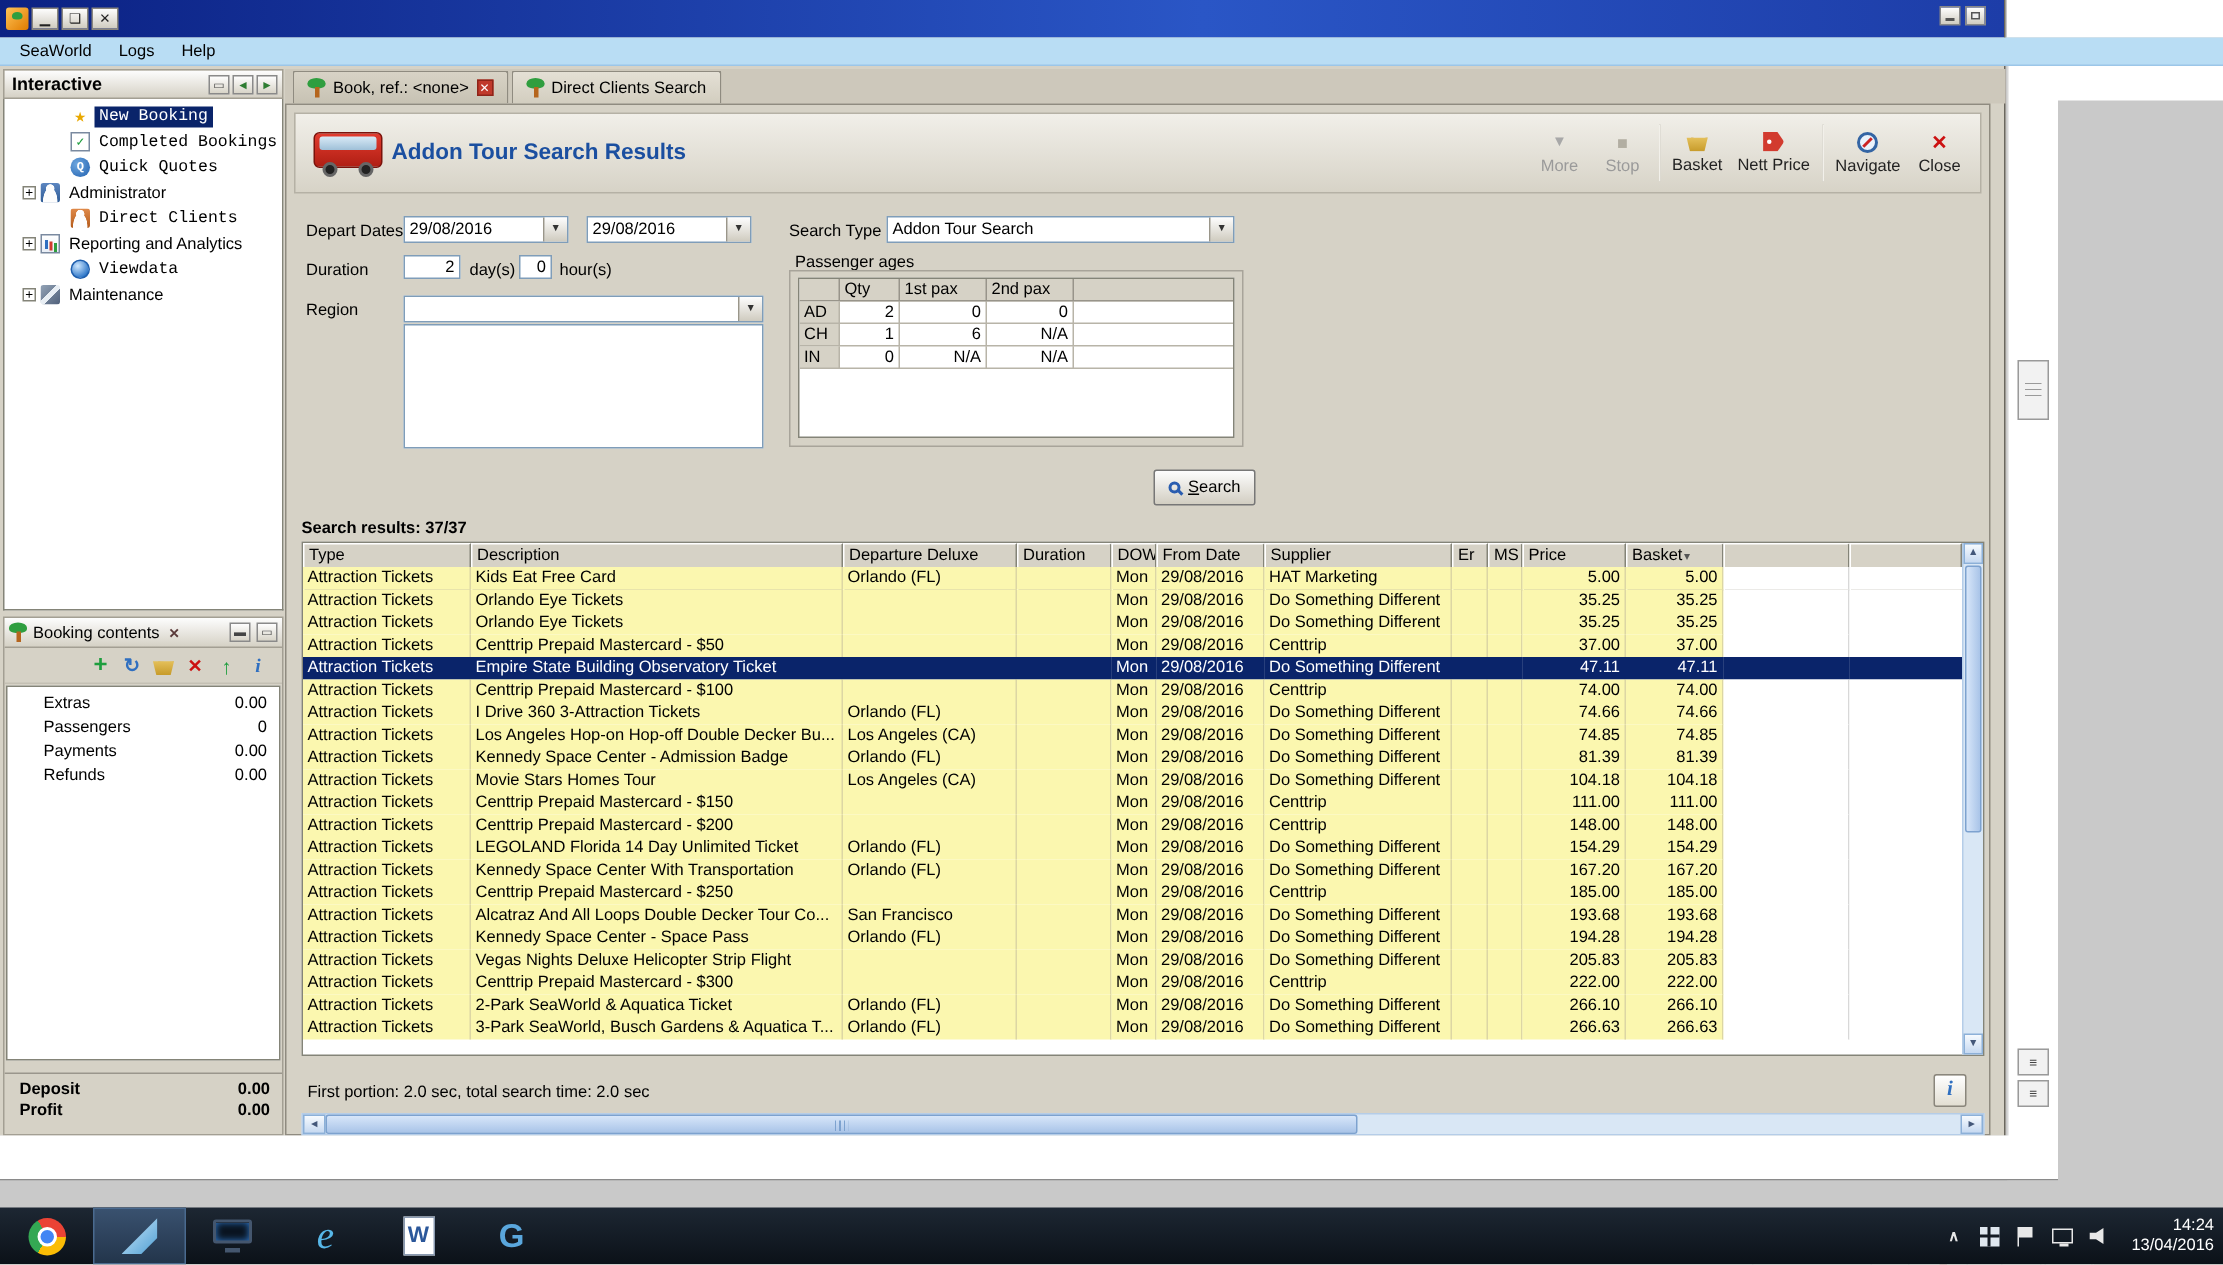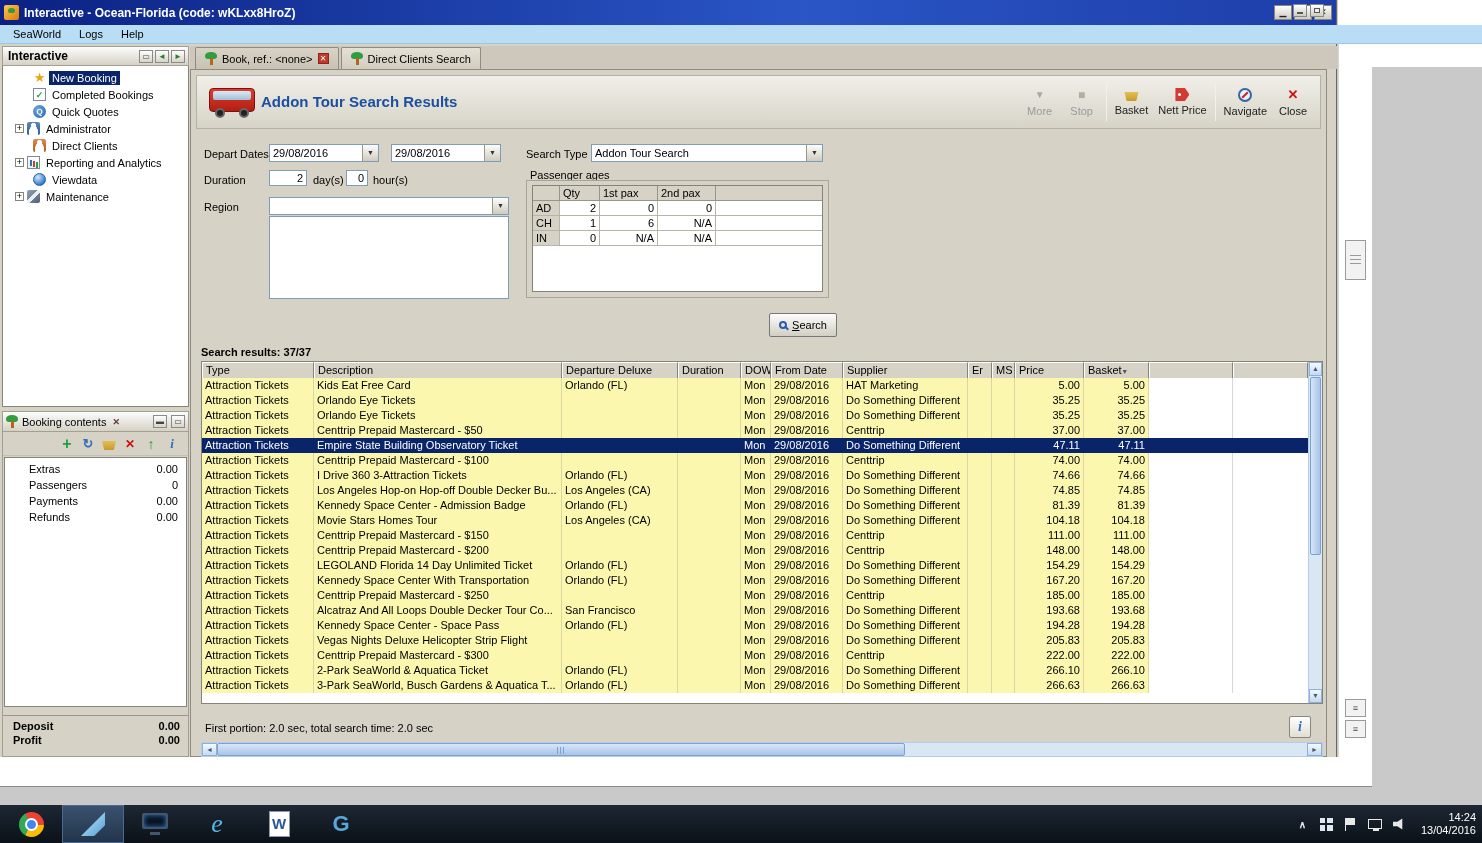--- a/index.html
+++ b/index.html
@@ -17,21 +17,21 @@
   .menu-item { padding:2px 9px; }
 
   
   .panel-interactive { position:absolute; left:2px; top:46px; width:187px; height:361px; }
   .panel-header { height:20px; background:linear-gradient(#fdfdfd,#d5d1c5); border:1px solid #a39f93; display:flex; align-items:center; padding:0 3px; gap:2px; }
   .panel-title { font-weight:bold; font-size:12px; flex:1; padding-left:2px; white-space:nowrap; }
   .ph-btn { width:14px; height:13px; border:1px solid #8a8a8a; background:linear-gradient(#fefefe,#d8d4c8); font-size:8px; line-height:11px; text-align:center; color:#444; flex:none; }
   .ph-btn.green { color:#2e7d32; }
   .tree { background:#fff; border:1px solid #848478; border-top:none; height:341px; padding-top:3px; overflow:hidden; }
   .tree-item { height:17px; display:flex; align-items:center; gap:3px; padding-left:12px; white-space:nowrap; }
-  .tree-item.no-exp { padding-left:30px; }
+  .tree-item.no-exp { padding-left:44px;font-family:Liberation Mono, monospace; }
   .expander { width:9px; height:9px; border:1px solid #848478; background:#fff; font-size:9px; line-height:7px; text-align:center; flex:none; }
   .ticon { width:13px; height:13px; flex:none; position:relative; display:flex; align-items:center; justify-content:center; }
   .tree-label { padding:1px 3px; }
   .tree-label.sel { background:#0a246a; color:#fff; }
 
   .star-icon::before { content:"★"; color:#e9a800; font-size:13px; line-height:13px; }
   .clipboard-check-icon { background:#fff; border:1px solid #7a8aa0; }
   .clipboard-check-icon::before { content:"✓"; color:#1e9e3e; font-size:9px; font-weight:bold; }
   .quick-quotes-icon { background:radial-gradient(circle at 35% 35%,#6fa8e0,#1f5fae); border-radius:50%; }
   .quick-quotes-icon::before { content:"Q"; color:#fff; font-size:8px; font-weight:bold; }
@@ -198,21 +198,20 @@
   .clock { color:#fff; text-align:right; font-size:11px; line-height:13px; margin-left:4px; }
 </style>
 </head>
 <body>
 
 <div class="screen">
 
   <div class="app">
     <div class="titlebar">
       <span class="app-icon"></span>
-      <span class="title-text">Interactive - Ocean-Florida (code: wKLxx8HroZ)</span>
       <span class="win-btn">▁</span>
       <span class="win-btn">❏</span>
       <span class="win-btn">✕</span>
     </div>
 
     <div class="panel-interactive">
       <div class="panel-header">
         <span class="panel-title">Interactive</span>
         <span class="ph-btn">▭</span>
         <span class="ph-btn green">◄</span>

